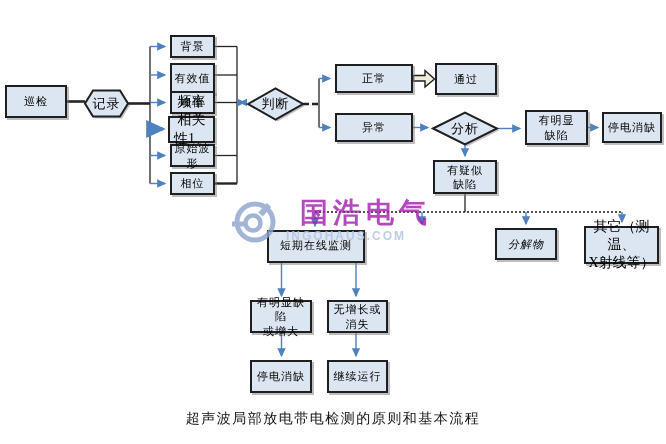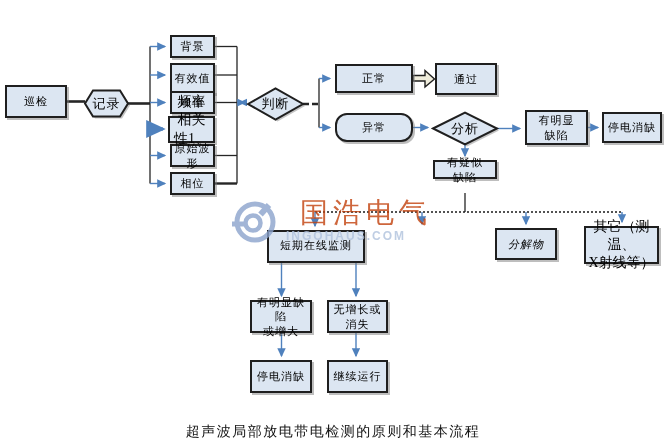--- a/index.html
+++ b/index.html
@@ -16,45 +16,45 @@
   
   #n-xunjian{left:5px;top:85px;width:62px;height:33px;}
   #n-beijing{left:170px;top:35px;width:45px;height:23px;}
   #n-youxiaozhi{left:170px;top:63px;width:45px;height:31px;}
   #n-fengzhi{left:170px;top:91px;width:45px;height:23px;}
   #n-pinlv{left:168px;top:116px;width:47px;height:27px;}
   #n-yuanshi{left:170px;top:144px;width:45px;height:23px;}
   #n-xiangwei{left:170px;top:172px;width:45px;height:23px;}
   #n-zhengchang{left:335px;top:64px;width:78px;height:29px;}
   #n-tongguo{left:435px;top:63px;width:62px;height:32px;}
-  #n-yichang{left:335px;top:113px;width:78px;height:29px;border-radius:12px;}
+  #n-yichang{left:335px;top:113px;width:78px;height:29px;}
   #n-youmingxian{left:525px;top:110px;width:63px;height:35px;}
   #n-tingdian1{left:602px;top:112px;width:60px;height:31px;}
-  #n-yousini{left:433px;top:160px;width:64px;height:19px;}
+  #n-yousini{left:433px;top:160px;width:64px;height:34px;}
   #n-duanqi{left:267px;top:230px;width:98px;height:33px;font-family:Liberation Mono, monospace;}
   #n-tegaopin{left:393px;top:228px;width:58px;height:34px;}
   #n-fenjiewu{left:495px;top:228px;width:62px;height:32px;font-style:italic;}
   #n-qita{left:584px;top:226px;width:75px;height:38px;}
   #n-mingxianzengda{left:250px;top:300px;width:62px;height:33px;}
   #n-wuzengzhang{left:327px;top:300px;width:61px;height:33px;}
   #n-tingdian2{left:250px;top:360px;width:62px;height:33px;}
   #n-jixu{left:327px;top:360px;width:61px;height:33px;}
   #l-jilu{left:85px;top:90px;width:43px;height:27px;}
   #l-panduan{left:248px;top:88px;width:55px;height:32px;}
   #l-fenxi{left:433px;top:112px;width:64px;height:33px;}
   
   .watermark{position:absolute;left:0;top:0;width:666px;height:444px;z-index:10;
              pointer-events:none;opacity:.8;}
   .wm-logo{position:absolute;left:231px;top:198px;}
-  .wm-brand{position:absolute;left:300px;top:194px;font-size:28px;font-weight:normal;
-            letter-spacing:5px;color:#c2410c;font-family:"Liberation Sans","DejaVu Sans",sans-serif;}
+  .wm-brand{position:absolute;left:300px;top:194px;font-size:28px;font-weight:bold;
+            letter-spacing:5px;color:#a21caf;font-family:"Liberation Sans","DejaVu Sans",sans-serif;}
   .wm-domain{position:absolute;left:286px;top:229px;font-size:12px;font-weight:bold;
             letter-spacing:2px;color:#b0c2dd;font-family:"Liberation Sans","DejaVu Sans",sans-serif;}
   .caption{position:absolute;left:0;top:410px;width:666px;text-align:center;z-index:4;
-           font-size:14px;letter-spacing:1.5px;color:#111;margin-top:13px;}
+           font-size:14px;letter-spacing:1.5px;color:#111;}
 </style>
 </head>
 <body>
 
 <div class="stage">
 
   <svg class="wires" width="666" height="444" viewBox="0 0 666 444">
     <defs>
       <marker id="mb" markerWidth="8" markerHeight="8" refX="5.6" refY="3" orient="auto-start-reverse">
         <path d="M0,0 L6.5,3 L0,6 Z" fill="#4f81bd"></path>

